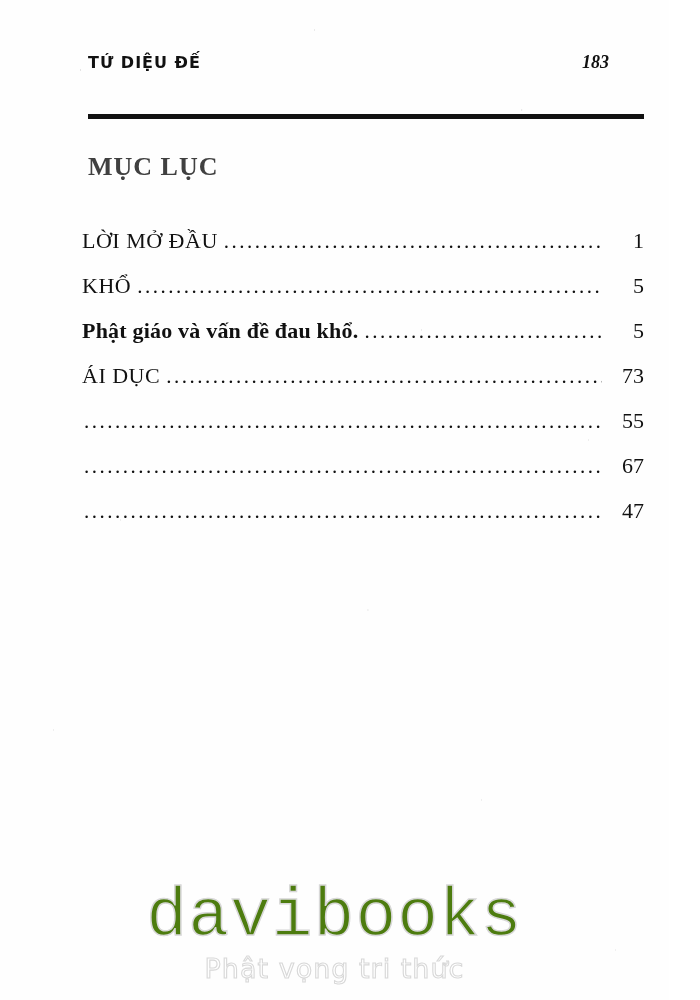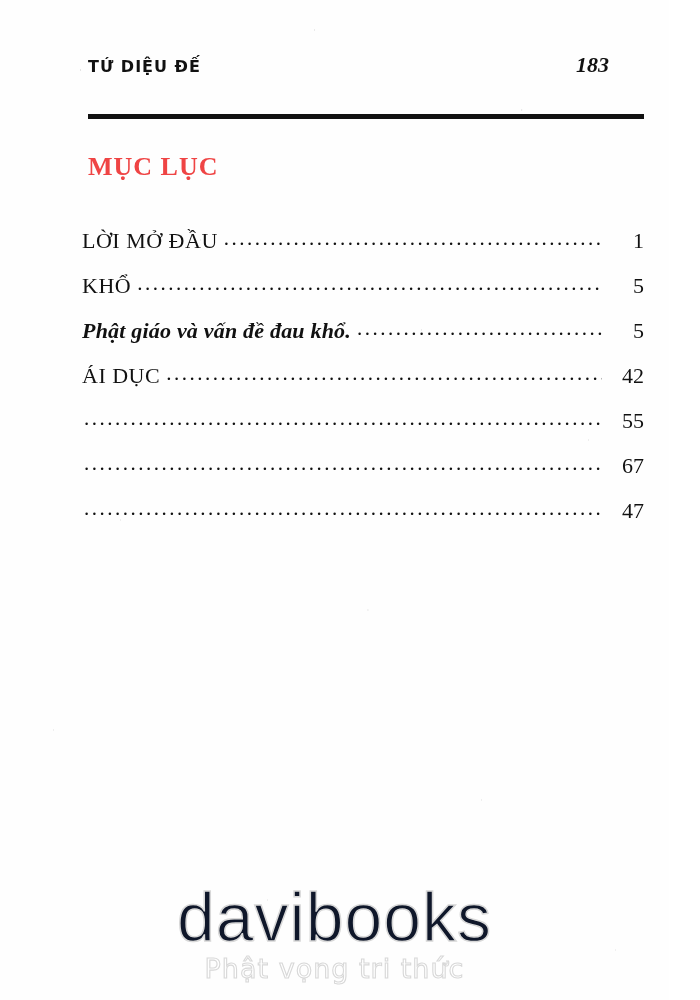--- a/index.html
+++ b/index.html
@@ -55,52 +55,52 @@
     font-family: "DejaVu Sans", sans-serif;
     font-weight: bold;
     font-size: 16px;
     letter-spacing: 1px;
     color: #111;
   }
   .folio {
     font-family: "Liberation Serif", serif;
     font-weight: bold;
     font-style: italic;
-    font-size: 22px;
+    font-size: 18px;
     color: #111;
   }
   .rule {
     position: absolute;
     top: 114px;
     left: 88px;
     width: 556px;
     height: 5px;
     background: #111;
   }
 
   .toc-title {
     position: absolute;
     top: 152px;
     left: 88px;
     font-family: "Liberation Serif", serif;
     font-size: 26px;
     font-weight: bold;
     letter-spacing: 1px;
-    color: #ef4444;
+    color: #404040;
   }
 
   .toc {
     position: absolute;
     top: 228px;
     left: 82px;
     width: 562px;
   }
   .toc-entry {
     display: flex;
-    align-items: flex-start;
+    align-items: center;
     font-size: 22px;
     color: #111;
     margin-bottom: 19px;
     white-space: nowrap;
   }
   .toc-entry .label {
     flex: 0 0 auto;
     padding-right: 4px;
   }
   .toc-entry .dots {
@@ -119,37 +119,36 @@
     text-align: right;
     min-width: 34px;
   }
   .style-caps {
     font-family: "Liberation Serif", serif;
     font-weight: normal;
     letter-spacing: 0.5px;
   }
   .style-italic {
     font-family: "Liberation Serif", serif;
-    font-style: italic;
     font-weight: bold;
     letter-spacing: 0.2px;
   }
 
   .watermark {
     position: absolute;
     left: 0;
     right: 0;
     bottom: 18px;
     text-align: center;
     pointer-events: none;
   }
   .watermark .wm-main {
-    font-family: Liberation Sans, sans-serif;
+    font-family: Liberation Mono, monospace;
     font-size: 68px;
-    color: #0f172a;
+    color: #4d7c0f;
     -webkit-text-stroke: 1.5px #d8d8d8;
     text-shadow: 0 0 1px #cfcfcf;
     letter-spacing: 1px;
     line-height: 1;
   }
   .watermark .wm-sub {
     font-family: "DejaVu Sans", sans-serif;
     font-size: 27px;
     color: #ffffff;
     -webkit-text-stroke: 1.1px #d8d8d8;
@@ -190,21 +189,21 @@
 
     <div class="toc-entry">
       <span class="label style-italic">Phật giáo và vấn đề đau khổ.</span>
       <span class="dots">...................................................................................................</span>
       <span class="page-num">5</span>
     </div>
 
     <div class="toc-entry">
       <span class="label style-caps">ÁI DỤC</span>
       <span class="dots">...................................................................................................</span>
-      <span class="page-num">42</span>
+      <span class="page-num">73</span>
     </div>
 
     <div class="toc-entry">
       <span class="dots">...................................................................................................</span>
       <span class="page-num">55</span>
     </div>
 
     <div class="toc-entry">
       <span class="dots">...................................................................................................</span>
       <span class="page-num">67</span>

